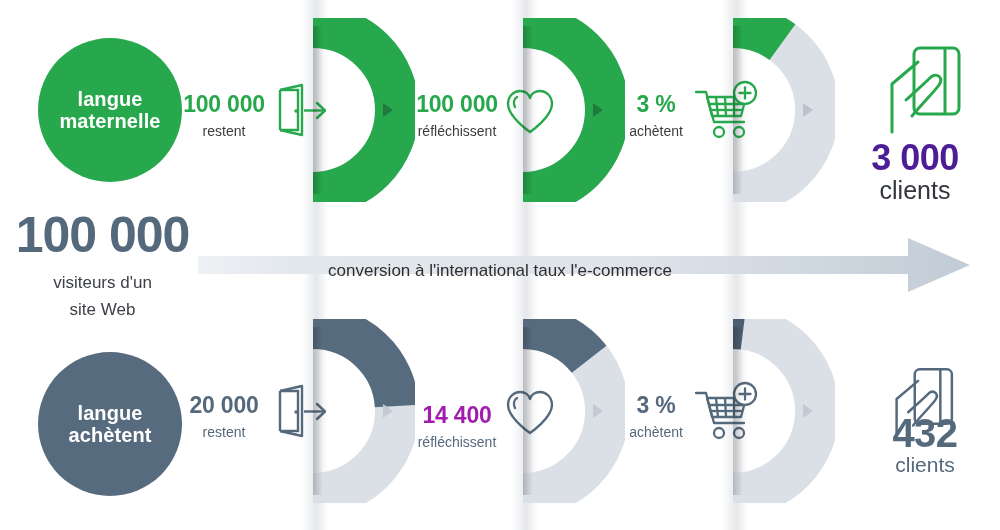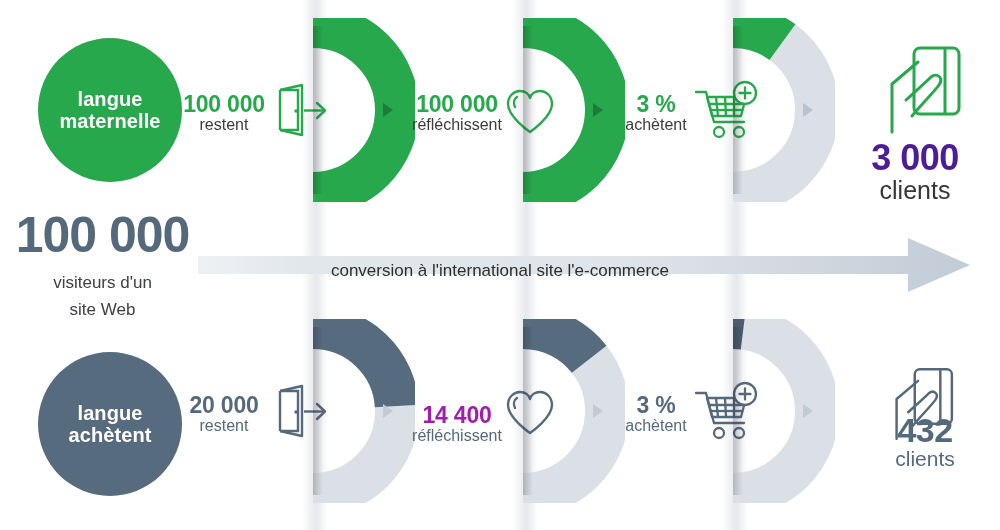--- a/index.html
+++ b/index.html
@@ -18,21 +18,21 @@
     position:absolute;border-radius:50%;
     display:flex;flex-direction:column;align-items:center;justify-content:center;
     color:#ffffff;font-weight:bold;font-size:20px;line-height:1.12;
     text-align:center;letter-spacing:.1px;
   }
   .bigcircle span{display:block;}
 
   
   .steptxt{position:absolute;text-align:center;line-height:1.02;}
   .steptxt .num{font-weight:bold;font-size:23px;display:block;letter-spacing:-.2px;}
-  .steptxt .lab{font-size:16px;display:block;margin-top:1px;color:#3c3c3c;}
+  .steptxt .lab{font-size:14px;display:block;margin-top:8px;color:#3c3c3c;}
 
   
   .tri{position:absolute;width:0;height:0;
        border-top:7px solid transparent;border-bottom:7px solid transparent;}
 
   
   .donutwrap{position:absolute;}
   .donutwrap svg{display:block;}
 
   
@@ -210,21 +210,21 @@
           <stop offset="0.55" stop-color="#dfe4ea"></stop>
           <stop offset="1" stop-color="#c2ccd6"></stop>
         </linearGradient>
       </defs>
       <path d="M0,20 L710,20 L710,2 L772,29 L710,56 L710,38 L0,38 Z" fill="url(#arrowGrad)"></path>
     </svg>
   </div>
 
   <div class="arrowcap" style="left:290px;top:238px;width:420px;">
     <br>
-    <span>conversion à l'international site l'e-commerce</span>
+    <span>conversion à l'international taux l'e-commerce</span>
   </div>
 
   <div class="bigcircle" style="left:38px;top:352px;width:144px;height:144px;background:#566b7e;">
     <span>langue</span>
     <span>achètent</span>
   </div>
 
   <div class="steptxt" style="left:178px;top:394px;width:92px;">
     <span class="num" style="color:#55697c;">20 000</span>
     <span class="lab" style="color:#55697c;">restent</span>
@@ -341,17 +341,17 @@
   <div class="abs" style="left:890px;top:366px;">
     <svg width="66" height="76" viewBox="0 0 80 92" fill="none" stroke="#55697c" stroke-width="3">
       <rect x="30" y="4" width="45" height="66" rx="6" stroke-linejoin="round"></rect>
       <line x1="61" y1="4" x2="61" y2="70"></line>
       <path d="M8 88 L8 40 L34 18" stroke-linecap="round" stroke-linejoin="round"></path>
       <path d="M22 56 C33 46 42 38 47 33 C53 28 60 34 55 41 C50 48 36 62 28 72" stroke-linecap="round" stroke-linejoin="round"></path>
     </svg>
   </div>
 
   <div class="result" style="left:850px;top:414px;width:150px;">
-    <span class="rnum" style="font-size:34px;color:#55697c;letter-spacing:-.5px;">432</span>
+    <span class="rnum" style="font-size:40px;color:#55697c;letter-spacing:-.5px;">432</span>
     <span class="rlab" style="font-size:21px;color:#55697c;margin-top:1px;">clients</span>
   </div>
 
 </div>
 
 </body></html>

